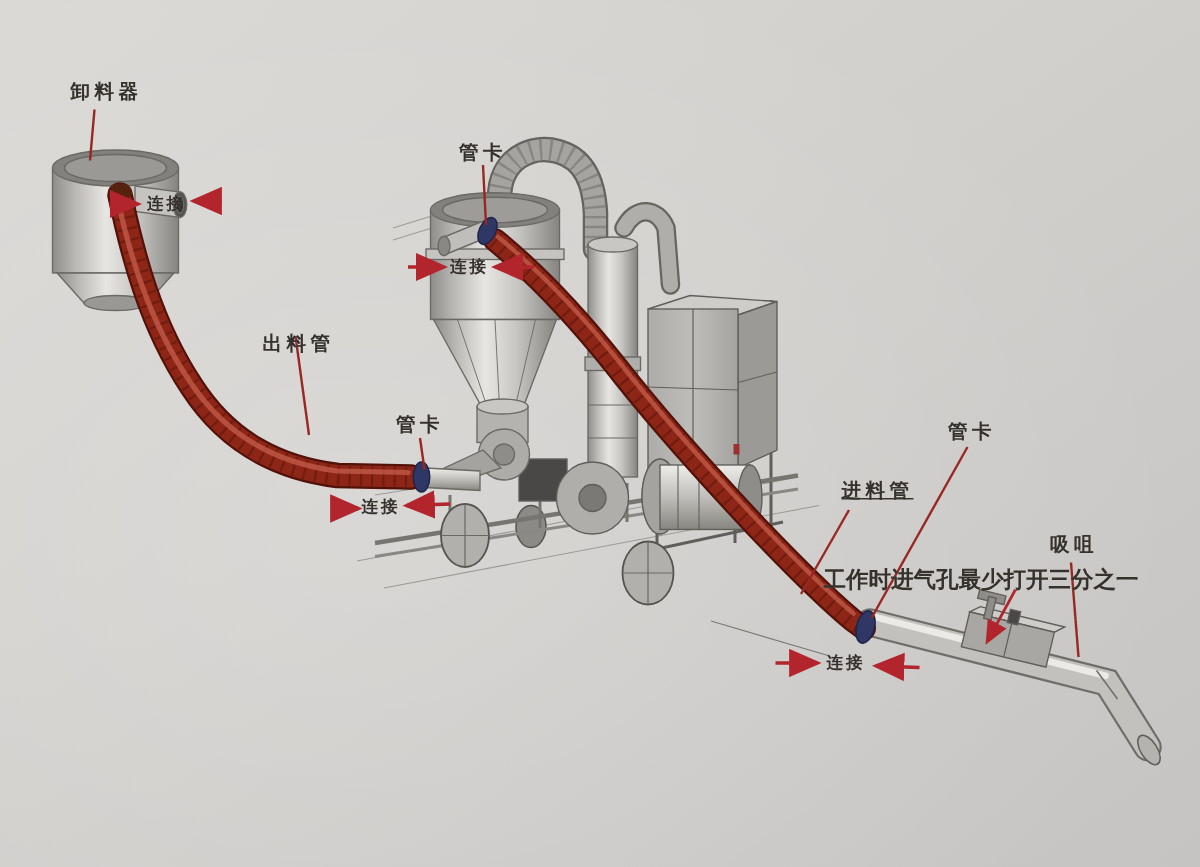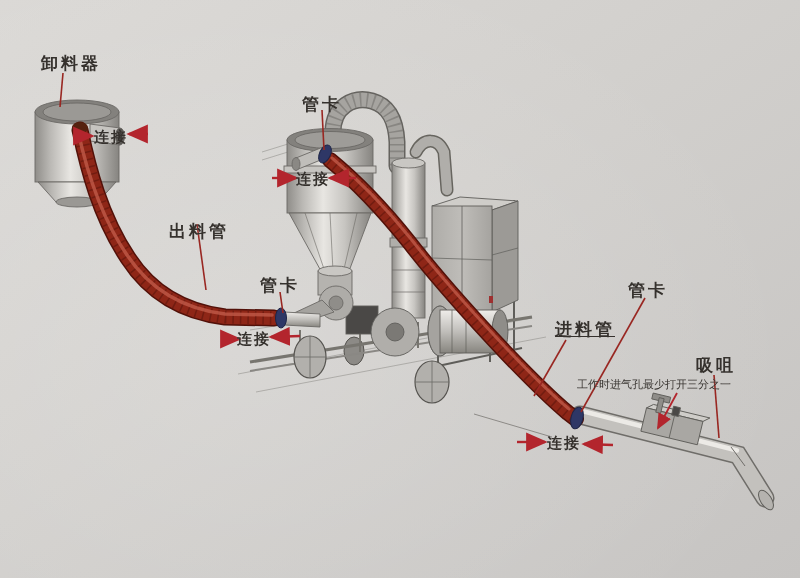--- a/index.html
+++ b/index.html
@@ -6,23 +6,23 @@
   .stage{
     position:relative;width:800px;height:578px;overflow:hidden;
     font-family:"DejaVu Sans","Liberation Sans",sans-serif;
   }
   .stage svg{position:absolute;left:0;top:0;}
   .lbl{
     position:absolute;transform:translateX(-50%);
     color:#35312d;font-weight:600;white-space:nowrap;
     text-shadow:0 0 1px rgba(255,255,255,.25);
   }
-  .lbl-main{font-size:17px;letter-spacing:3px;}
-  .lbl-mid{font-size:15px;letter-spacing:2px;}
-  .lbl-note{font-size:11px;letter-spacing:0;font-weight:400;}
+  .lbl-main{font-size:13px;letter-spacing:3px;}
+  .lbl-mid{font-size:11px;letter-spacing:2px;}
+  .lbl-note{font-size:15px;letter-spacing:0;font-weight:700;}
 </style>
 </head>
 <body>
 
 <div class="stage">
 
 <svg width="800" height="578" viewBox="0 0 800 578">
   <defs>
     <linearGradient id="bgGrad" x1="0" y1="0" x2="1" y2="1">
       <stop offset="0" stop-color="#dbd9d6"></stop>

